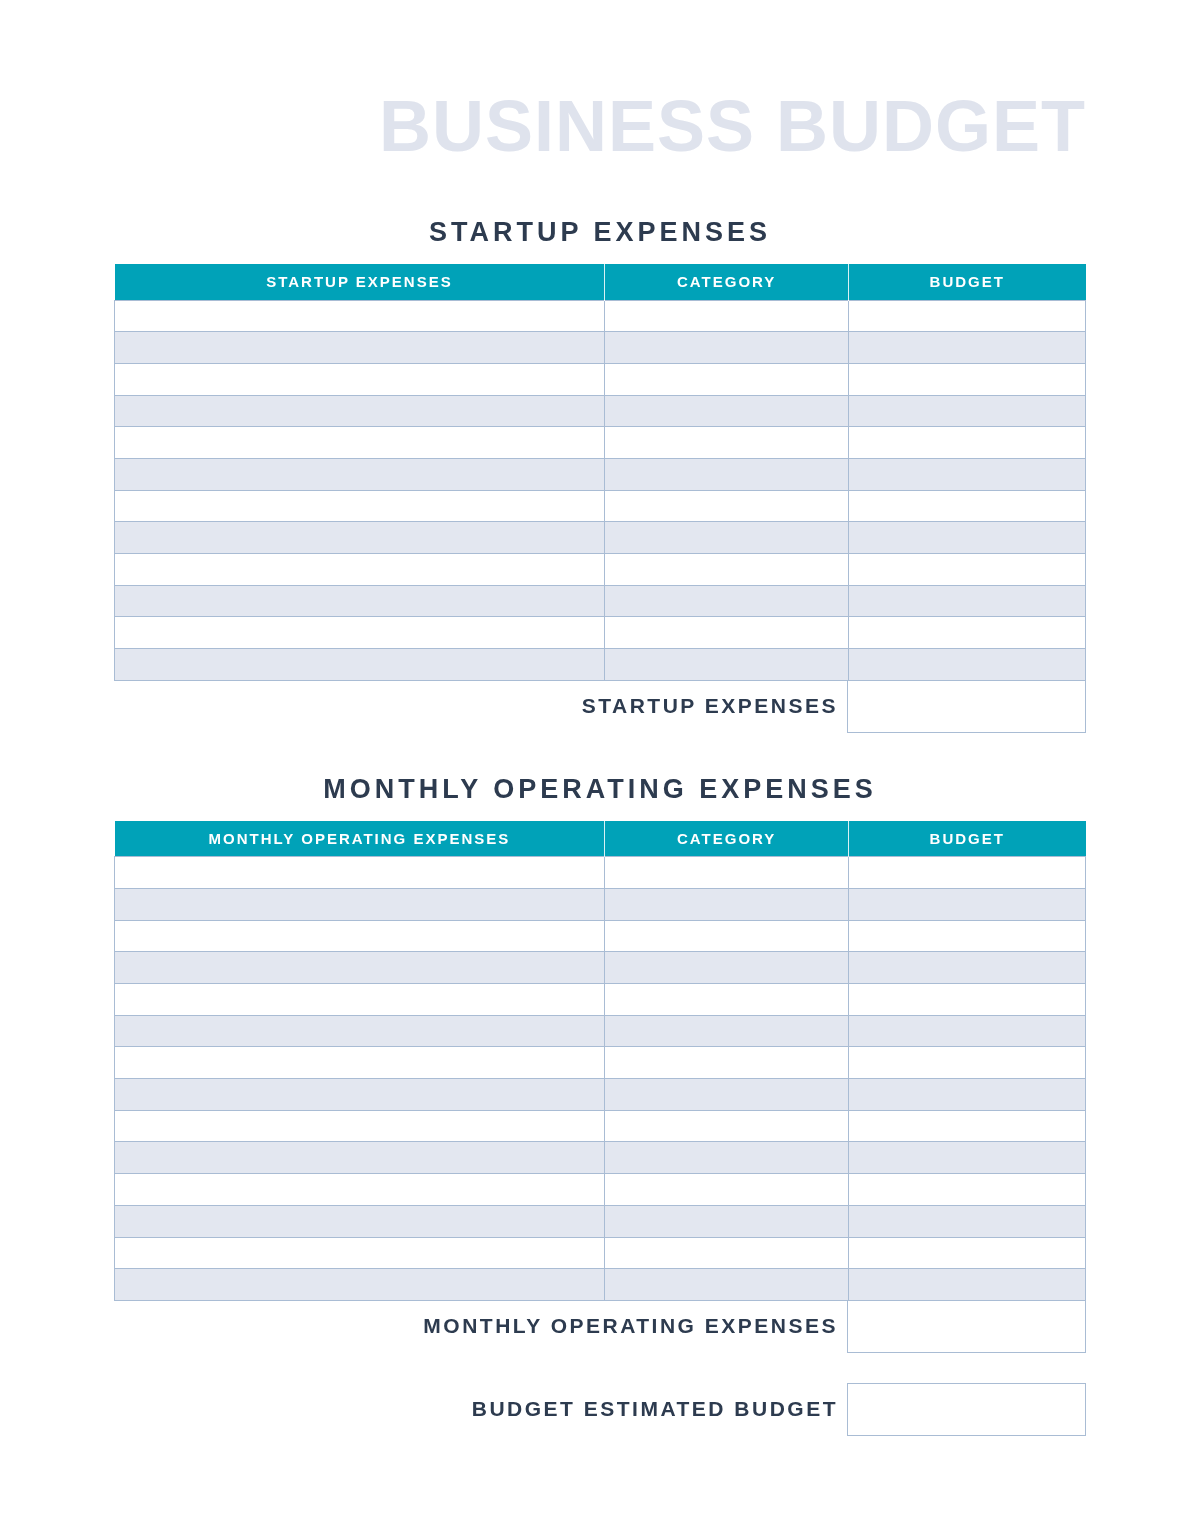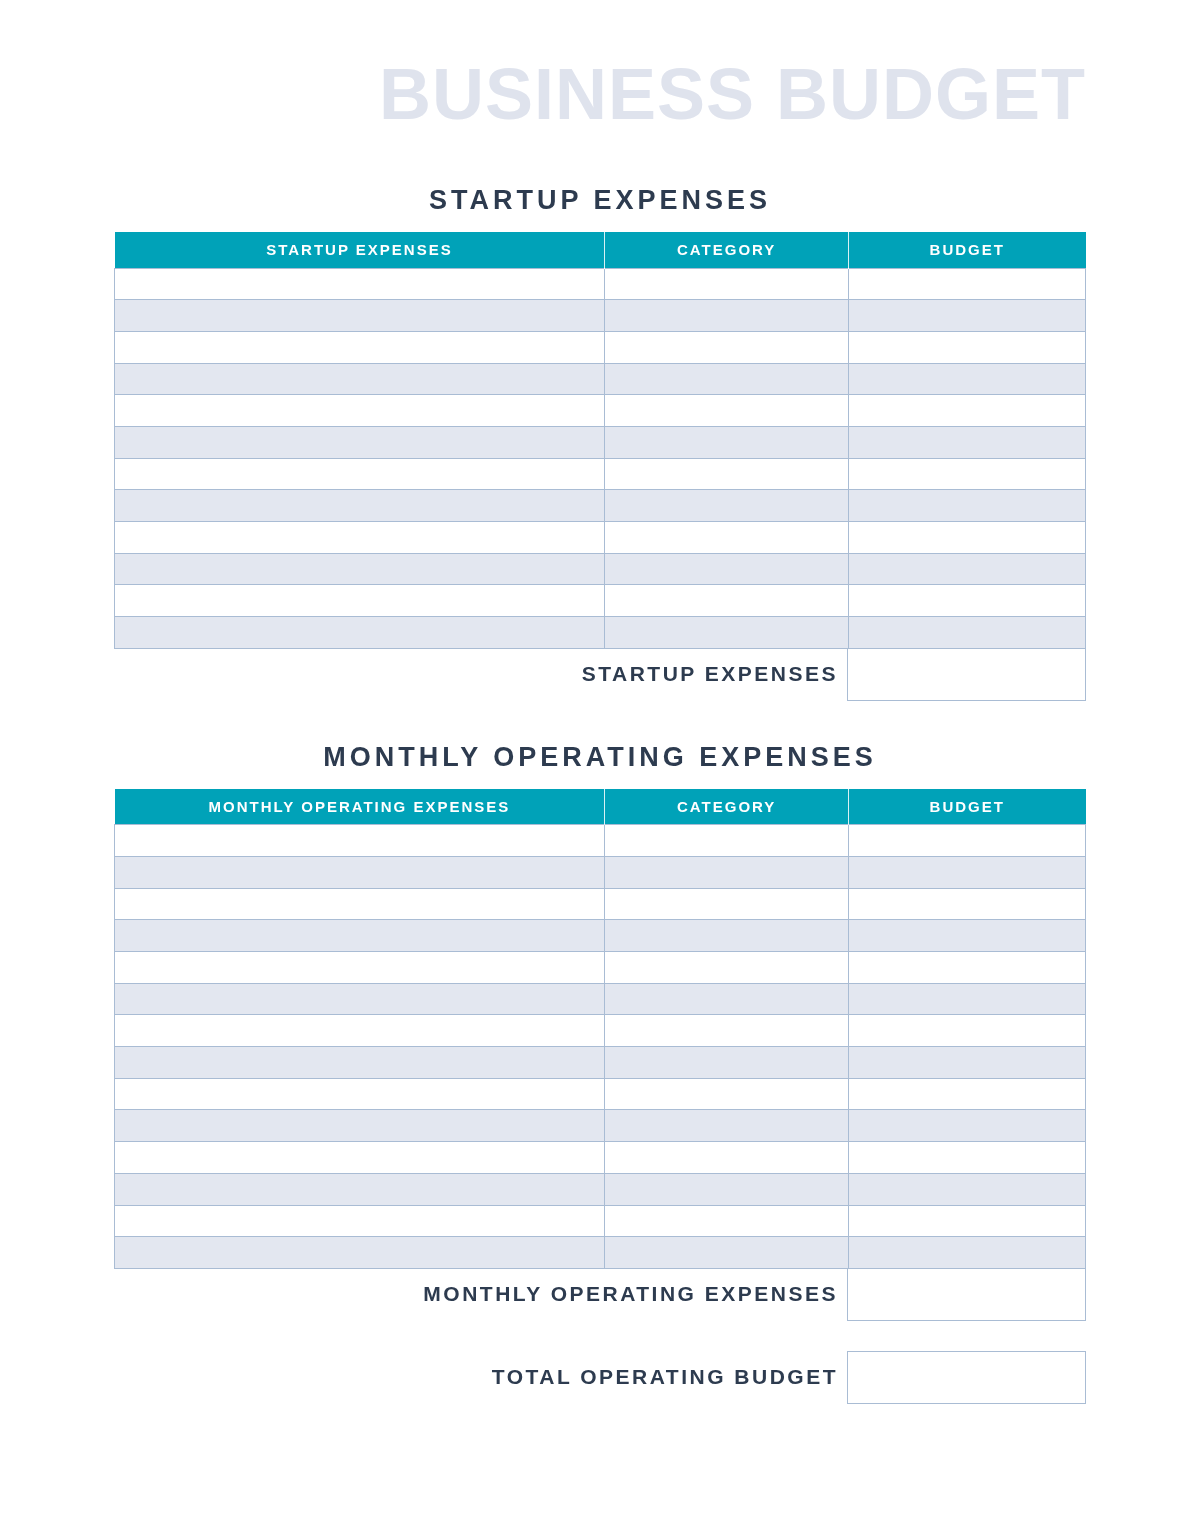--- a/index.html
+++ b/index.html
@@ -14,21 +14,21 @@
   html, body { background: #ffffff; }
   body {
     width: 1200px;
     height: 1533px;
     font-family: "Liberation Sans", sans-serif;
     overflow: hidden;
   }
   .page { padding: 0 114px; }
 
   .title-wrap {
-    padding-top: 58px;
+    padding-top: 90px;
     text-align: right;
   }
   .page-title {
     font-size: 72px;
     line-height: 72px;
     font-weight: 700;
     letter-spacing: 1px;
     color: var(--title, #dfe3ed);
     white-space: nowrap;
   }
@@ -283,17 +283,17 @@
         </tr>
       </tbody>
   </table>
 
   <div class="total-row">
     <div class="total-label">MONTHLY OPERATING EXPENSES</div>
     <div class="total-box"></div>
   </div>
 
   <div class="total-row summary-row">
-    <div class="total-label">TOTAL OPERATING BUDGET</div>
+    <div class="total-label">BUDGET ESTIMATED BUDGET</div>
     <div class="total-box"></div>
   </div>
 
 </div>
 
 </body></html>

